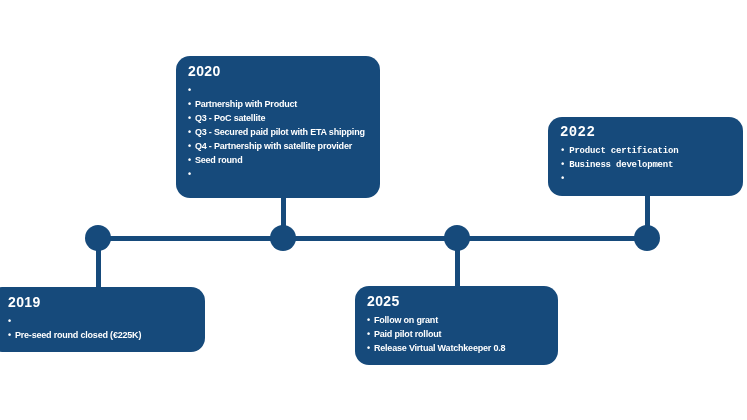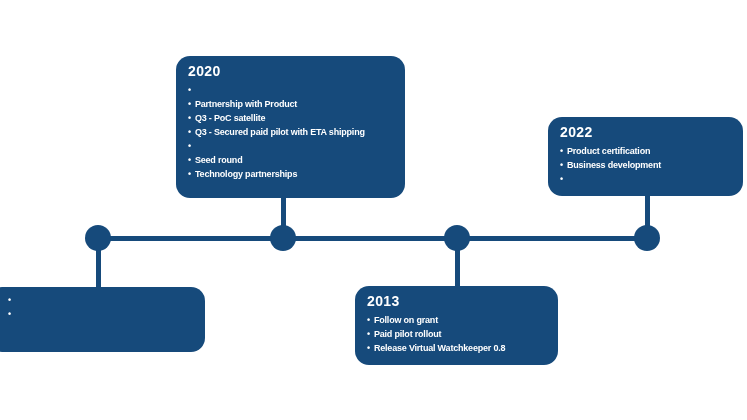--- a/index.html
+++ b/index.html
@@ -49,22 +49,22 @@
   .node-2022 { left: 634px; }
   .card {
     position: absolute;
     background: #164a7b;
     color: #ffffff;
     border-radius: 14px;
     padding: 6px 11px 6px 12px;
     box-sizing: border-box;
     z-index: 3;
   }
-  .card-2020 { left: 176px; top: 56px;  width: 229px; height: 142px; }
-  .card-2022 { left: 548px; top: 117px; width: 195px; height: 79px; }
+  .card-2020 { left: 176px; top: 56px;  width: 204px; height: 142px; }
+  .card-2022 { left: 548px; top: 117px; width: 195px; height: 79px; font-family: Liberation Mono, monospace; }
   .card-2019 { left: -12px; top: 287px; width: 217px; height: 65px; padding-left: 20px; }
   .card-2021 { left: 355px; top: 286px; width: 203px; height: 79px; }
   .year {
     font-size: 14px;
     font-weight: bold;
     letter-spacing: 0.4px;
     line-height: 18px;
     margin-bottom: 3px;
   }
   .bullet {
@@ -92,25 +92,27 @@
   <div class="connector conn-2020"></div>
   <div class="connector conn-2021"></div>
   <div class="connector conn-2022"></div>
 
   <div class="node node-2019"></div>
   <div class="node node-2020"></div>
   <div class="node node-2021"></div>
   <div class="node node-2022"></div>
 
   <div class="card card-2019">
+    <div class="year">2019</div>
     <div class="bullet">
       <span class="dot">•</span>
     </div>
     <div class="bullet">
       <span class="dot">•</span>
+      <span>Pre-seed round closed (€225K)</span>
     </div>
   </div>
 
   <div class="card card-2020">
     <div class="year">2020</div>
     <div class="bullet">
       <span class="dot">•</span>
     </div>
     <div class="bullet">
       <span class="dot">•</span>
@@ -119,33 +121,33 @@
     <div class="bullet">
       <span class="dot">•</span>
       <span>Q3 - PoC satellite</span>
     </div>
     <div class="bullet">
       <span class="dot">•</span>
       <span>Q3 - Secured paid pilot with ETA shipping</span>
     </div>
     <div class="bullet">
       <span class="dot">•</span>
+      <span>Q4 - Partnership with satellite provider</span>
     </div>
     <div class="bullet">
       <span class="dot">•</span>
       <span>Seed round</span>
     </div>
     <div class="bullet">
       <span class="dot">•</span>
-      <span>Technology partnerships</span>
     </div>
   </div>
 
   <div class="card card-2021">
-    <div class="year">2013</div>
+    <div class="year">2025</div>
     <div class="bullet">
       <span class="dot">•</span>
       <span>Follow on grant</span>
     </div>
     <div class="bullet">
       <span class="dot">•</span>
       <span>Paid pilot rollout</span>
     </div>
     <div class="bullet">
       <span class="dot">•</span>

